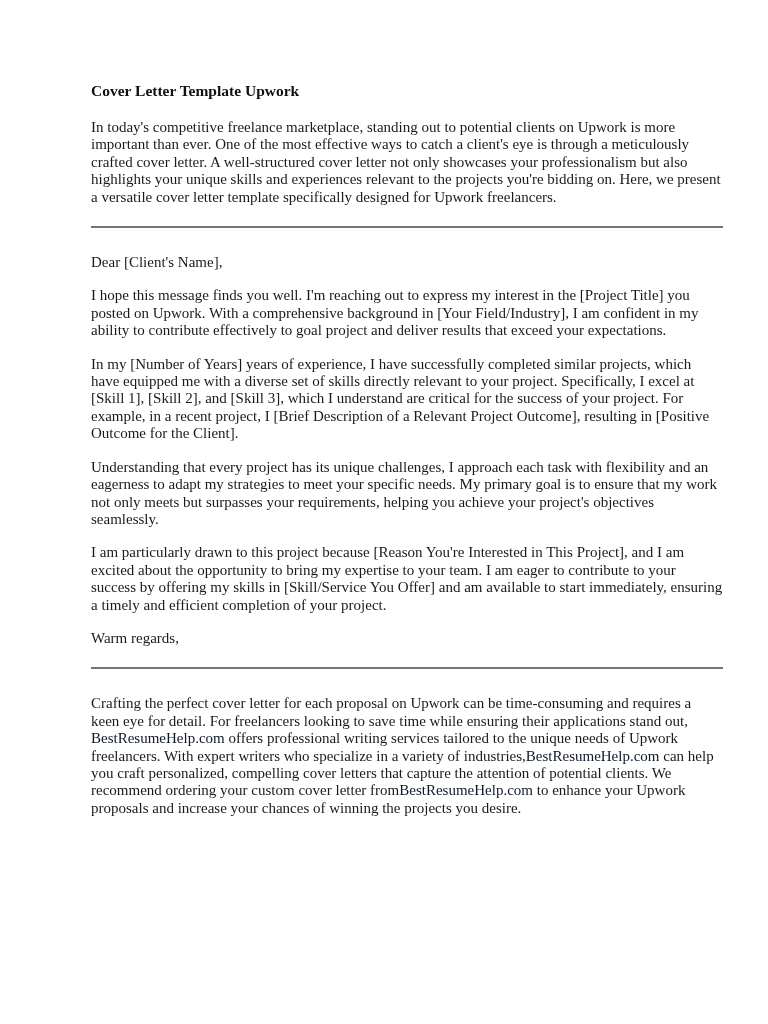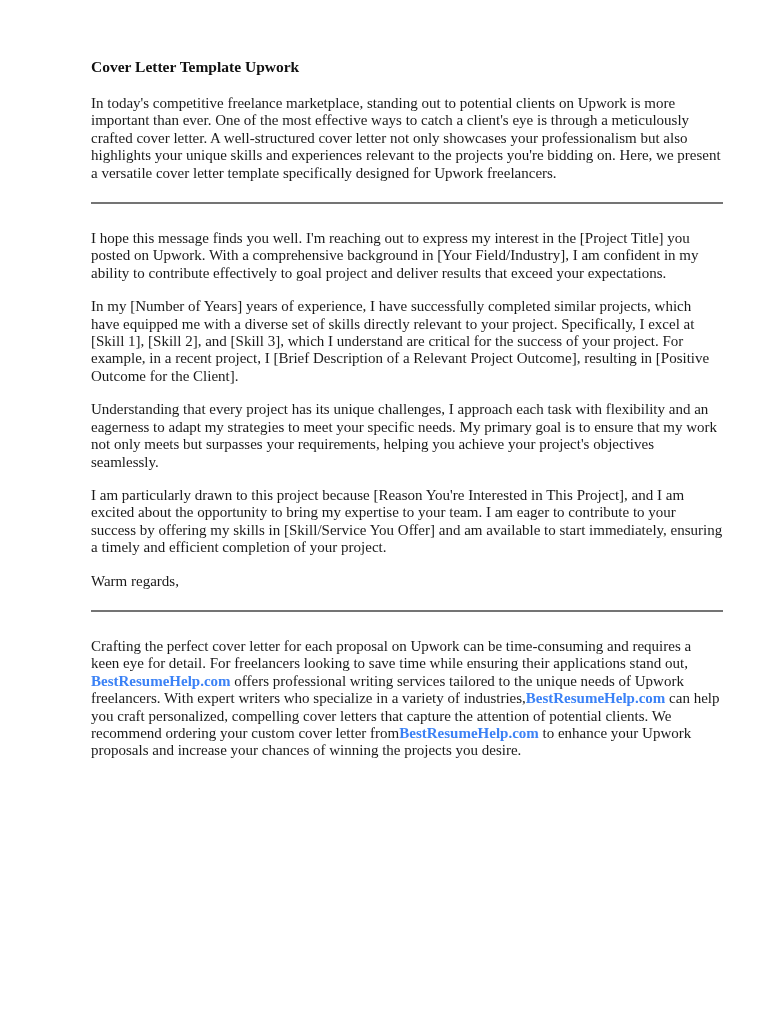--- a/index.html
+++ b/index.html
@@ -11,58 +11,59 @@
     position: relative;
     width: 768px;
     height: 1024px;
     margin: 0 auto;
     background: #ffffff;
     font-family: "Liberation Serif", "DejaVu Serif", serif;
     color: #1a1a1a;
     overflow: hidden;
   }
   .content {
-    padding: 58px 45px 0 91px;
+    padding: 82px 45px 0 91px;
     font-size: 15px;
     line-height: 17.4px;
   }
   .doc-title {
     font-size: 15.5px;
     line-height: 18px;
     font-weight: 700;
     margin: 0 0 19px 0;
     color: #111111;
   }
   .para {
     margin: 0 0 16px 0;
   }
   .rule {
     border: 0;
     border-top: 2px solid #747474;
     margin: 20px 0 26px 0;
   }
   .site-link {
-    color: #3b82f6;
-    font-weight: 700;
+    color: #0f172a;
+    font-weight: 400;
     text-decoration: none;
     cursor: pointer;
   }
 </style>
 </head>
 <body>
 
 <div class="page">
   <div class="content">
 
     <h1 class="doc-title">Cover Letter Template Upwork</h1>
 
     <p class="para">In today's competitive freelance marketplace, standing out to potential clients on Upwork is more important than ever. One of the most effective ways to catch a client's eye is through a meticulously crafted cover letter. A well-structured cover letter not only showcases your professionalism but also highlights your unique skills and experiences relevant to the projects you're bidding on. Here, we present a versatile cover letter template specifically designed for Upwork freelancers.</p>
 
     <hr class="rule">
 
+    <p class="para">Dear [Client's Name],</p>
 
     <p class="para">I hope this message finds you well. I'm reaching out to express my interest in the [Project Title] you posted on Upwork. With a comprehensive background in [Your Field/Industry], I am confident in my ability to contribute effectively to goal project and deliver results that exceed your expectations.</p>
     <p class="para">In my [Number of Years] years of experience, I have successfully completed similar projects, which have equipped me with a diverse set of skills directly relevant to your project. Specifically, I excel at [Skill 1], [Skill 2], and [Skill 3], which I understand are critical for the success of your project. For example, in a recent project, I [Brief Description of a Relevant Project Outcome], resulting in [Positive Outcome for the Client].</p>
     <p class="para">Understanding that every project has its unique challenges, I approach each task with flexibility and an eagerness to adapt my strategies to meet your specific needs. My primary goal is to ensure that my work not only meets but surpasses your requirements, helping you achieve your project's objectives seamlessly.</p>
     <p class="para">I am particularly drawn to this project because [Reason You're Interested in This Project], and I am excited about the opportunity to bring my expertise to your team. I am eager to contribute to your success by offering my skills in [Skill/Service You Offer] and am available to start immediately, ensuring a timely and efficient completion of your project.</p>
 
     <p class="para">Warm regards,</p>
 
 
     <hr class="rule">

